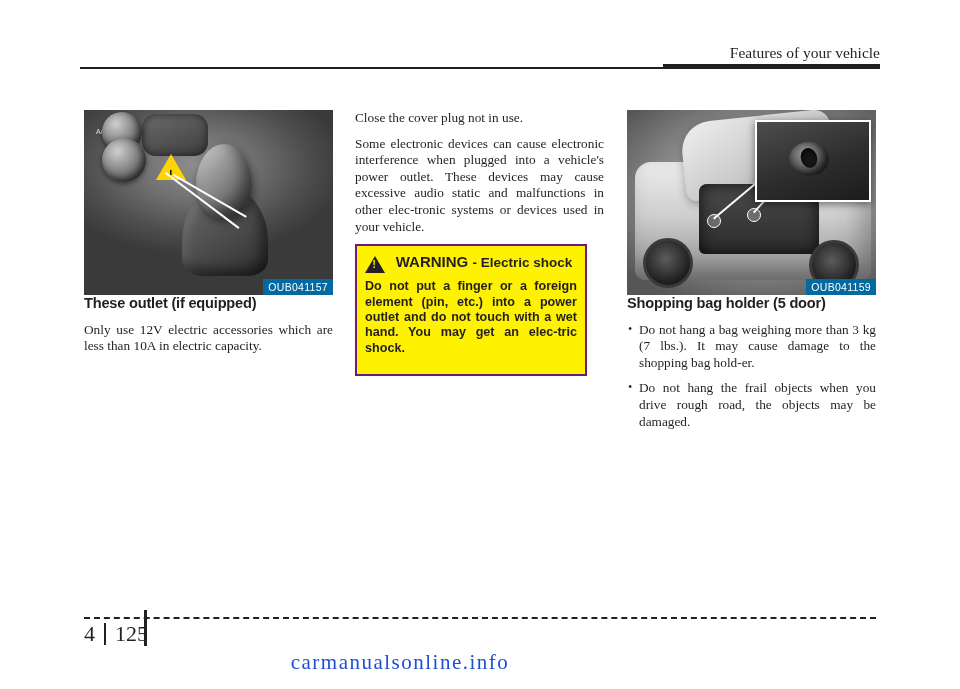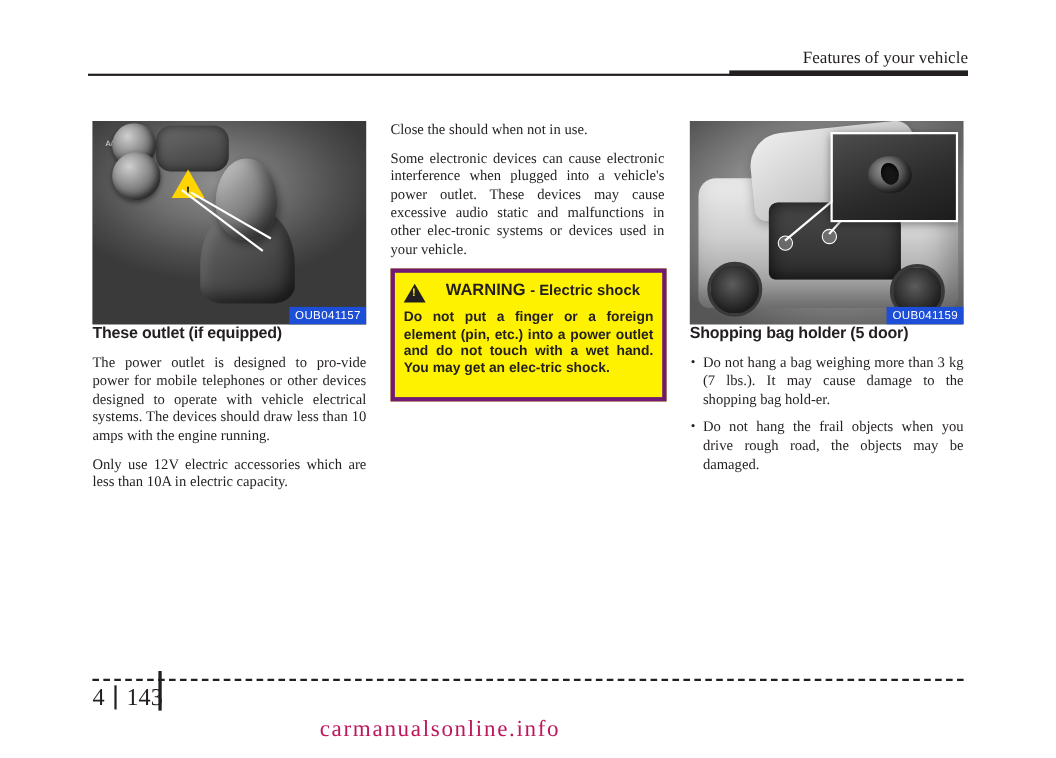--- a/index.html
+++ b/index.html
@@ -94,21 +94,21 @@
     position: relative;
     width: 249px;
     height: 185px;
     overflow: hidden;
     background: #cfcfcf;
   }
   .fig-caption {
     position: absolute;
     right: 0;
     bottom: 0;
-    background: #1d4ed8;
+    background: #0369a1;
     color: #ffffff;
     font-family: "Liberation Sans", sans-serif;
     font-size: 10.5px;
     letter-spacing: 0.3px;
     padding: 2px 5px 2px 5px;
     line-height: 12px;
   }
 
   
   .photo1 {
@@ -285,22 +285,22 @@
     background: #ffffff;
     transform-origin: 0 0;
   }
   .p3-l1 { left: 86px; top: 108px; width: 74px; height: 2px; transform: rotate(-40deg); }
   .p3-l2 { left: 126px; top: 102px; width: 52px; height: 2px; transform: rotate(-48deg); }
 
   
   .warning-box {
     position: relative;
     margin-top: 4px;
-    width: 251px;
-    border: 4px solid #701a75;
+    width: 232px;
+    border: 2px solid #701a75;
     background: #fff200;
     padding: 7px 8px 9px 8px;
     box-sizing: border-box;
   }
   .warning-head {
     display: flex;
     align-items: flex-start;
     gap: 6px;
     margin-bottom: 6px;
   }
@@ -399,21 +399,21 @@
   }
   .watermark {
     position: absolute;
     left: 0;
     top: 650px;
     width: 800px;
     text-align: center;
     font-family: "Liberation Serif", serif;
     font-size: 21px;
     letter-spacing: 1.5px;
-    color: #be185d;
+    color: #1d4ed8;
   }
   .corner-mark {
     position: absolute;
     left: 144px;
     top: 610px;
     width: 3px;
     height: 36px;
     background: #231f20;
   }
 </style>
@@ -442,26 +442,25 @@
           <div class="p1-warn"></div>
           <div class="p1-warn-i">!</div>
           <div class="p1-leader p1-l1"></div>
           <div class="p1-leader p1-l2"></div>
         </div>
         <div class="fig-caption">OUB041157</div>
       </div>
     </div>
 
     <h2 class="section-title">These outlet (if equipped)</h2>
-    <p>The power outlet is designed to pro-vide power for mobile telephones or other devices designed to operate with vehicle electrical systems. The devices should draw less than 10 amps with the engine running.</p>
     <p class="last">Only use 12V electric accessories which are less than 10A in electric capacity.</p>
   </div>
 
   <div class="col col2">
-    <p>Close the should when not in use.</p>
+    <p>Close the cover plug not in use.</p>
     <p>Some electronic devices can cause electronic interference when plugged into a vehicle's power outlet. These devices may cause excessive audio static and malfunctions in other elec-tronic systems or devices used in your vehicle.</p>
 
     <div class="warning-box">
       <div class="warning-head">
         <div class="warn-tri"></div>
         <div class="warning-title"><span>WARNING</span> <span class="sub">- Electric shock</span></div>
       </div>
       <p class="warning-text">Do not put a finger or a foreign element (pin, etc.) into a power outlet and do not touch with a wet hand. You may get an elec-tric shock.</p>
     </div>
   </div>
@@ -494,17 +493,17 @@
       <li>Do not hang a bag weighing more than 3 kg (7 lbs.). It may cause damage to the shopping bag hold-er.</li>
       <li>Do not hang the frail objects when you drive rough road, the objects may be damaged.</li>
     </ul>
   </div>
 
   <div class="footer-rule"></div>
   <div class="corner-mark"></div>
   <div class="footer">
     <div class="footer-chapter">4</div>
     <div class="footer-bar"></div>
-    <div class="footer-page">143</div>
+    <div class="footer-page">125</div>
   </div>
   <div class="watermark">carmanualsonline.info</div>
 
 </div>
 
 </body></html>

